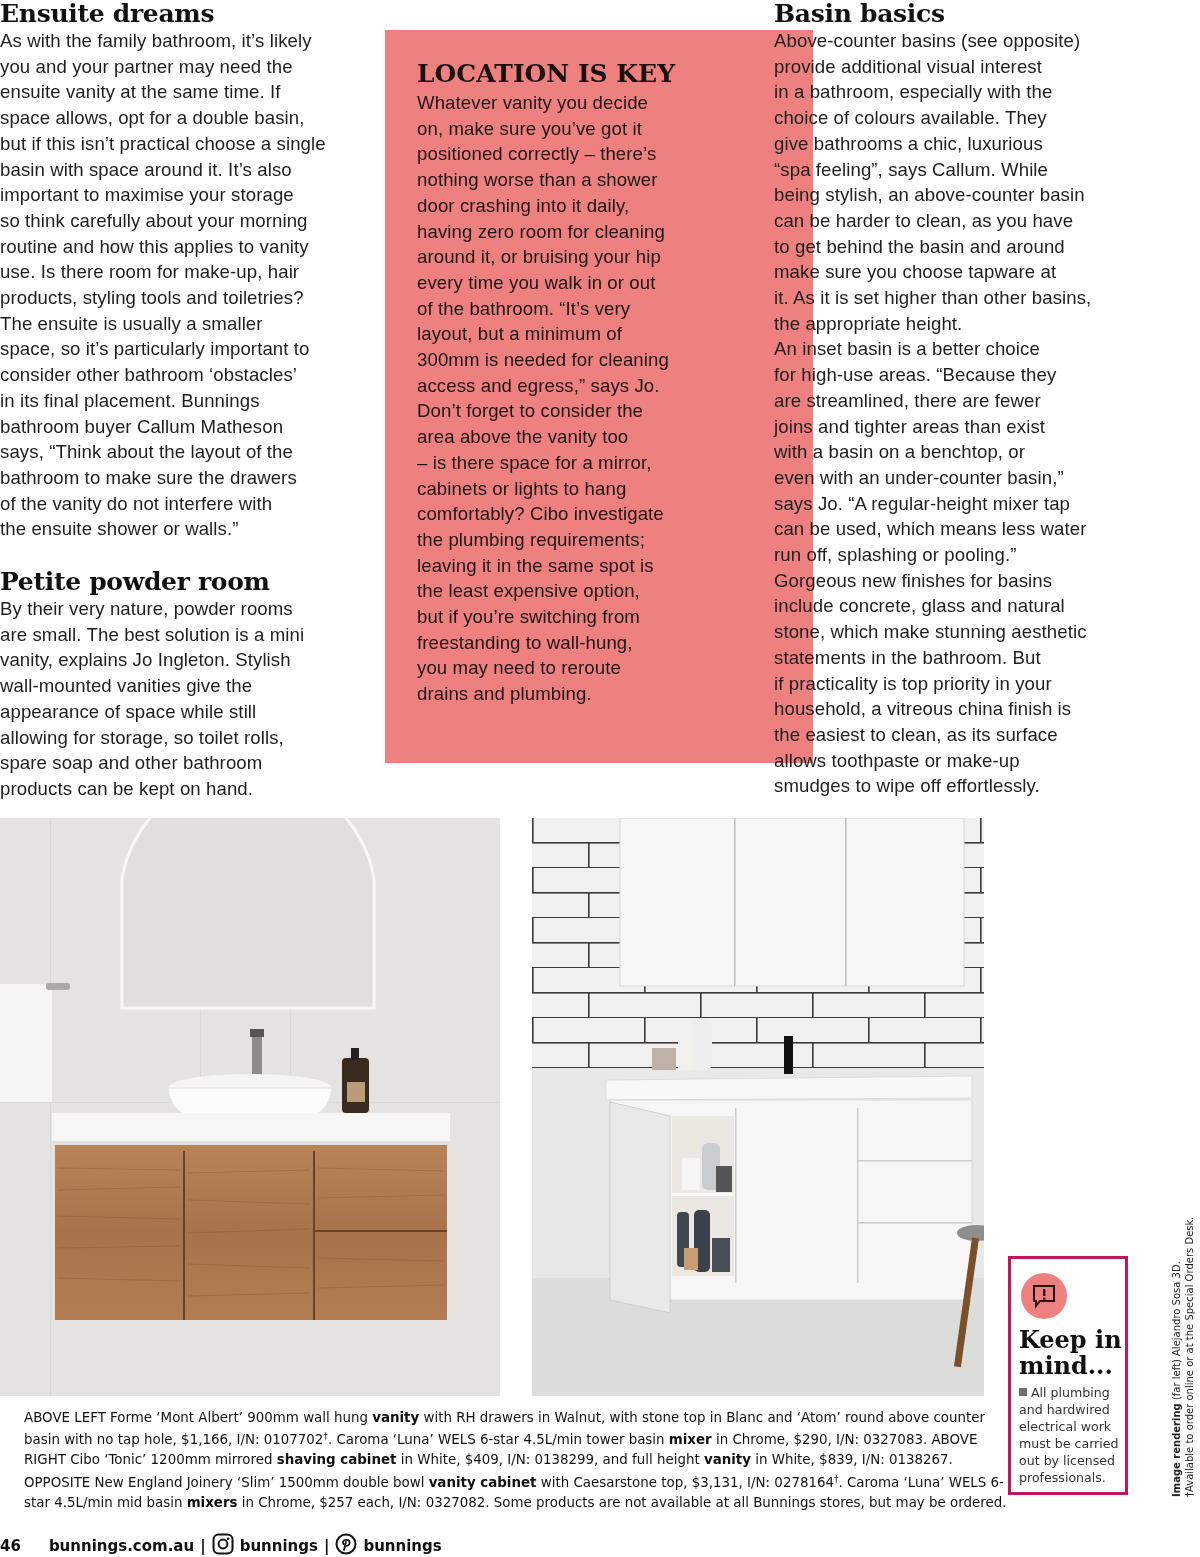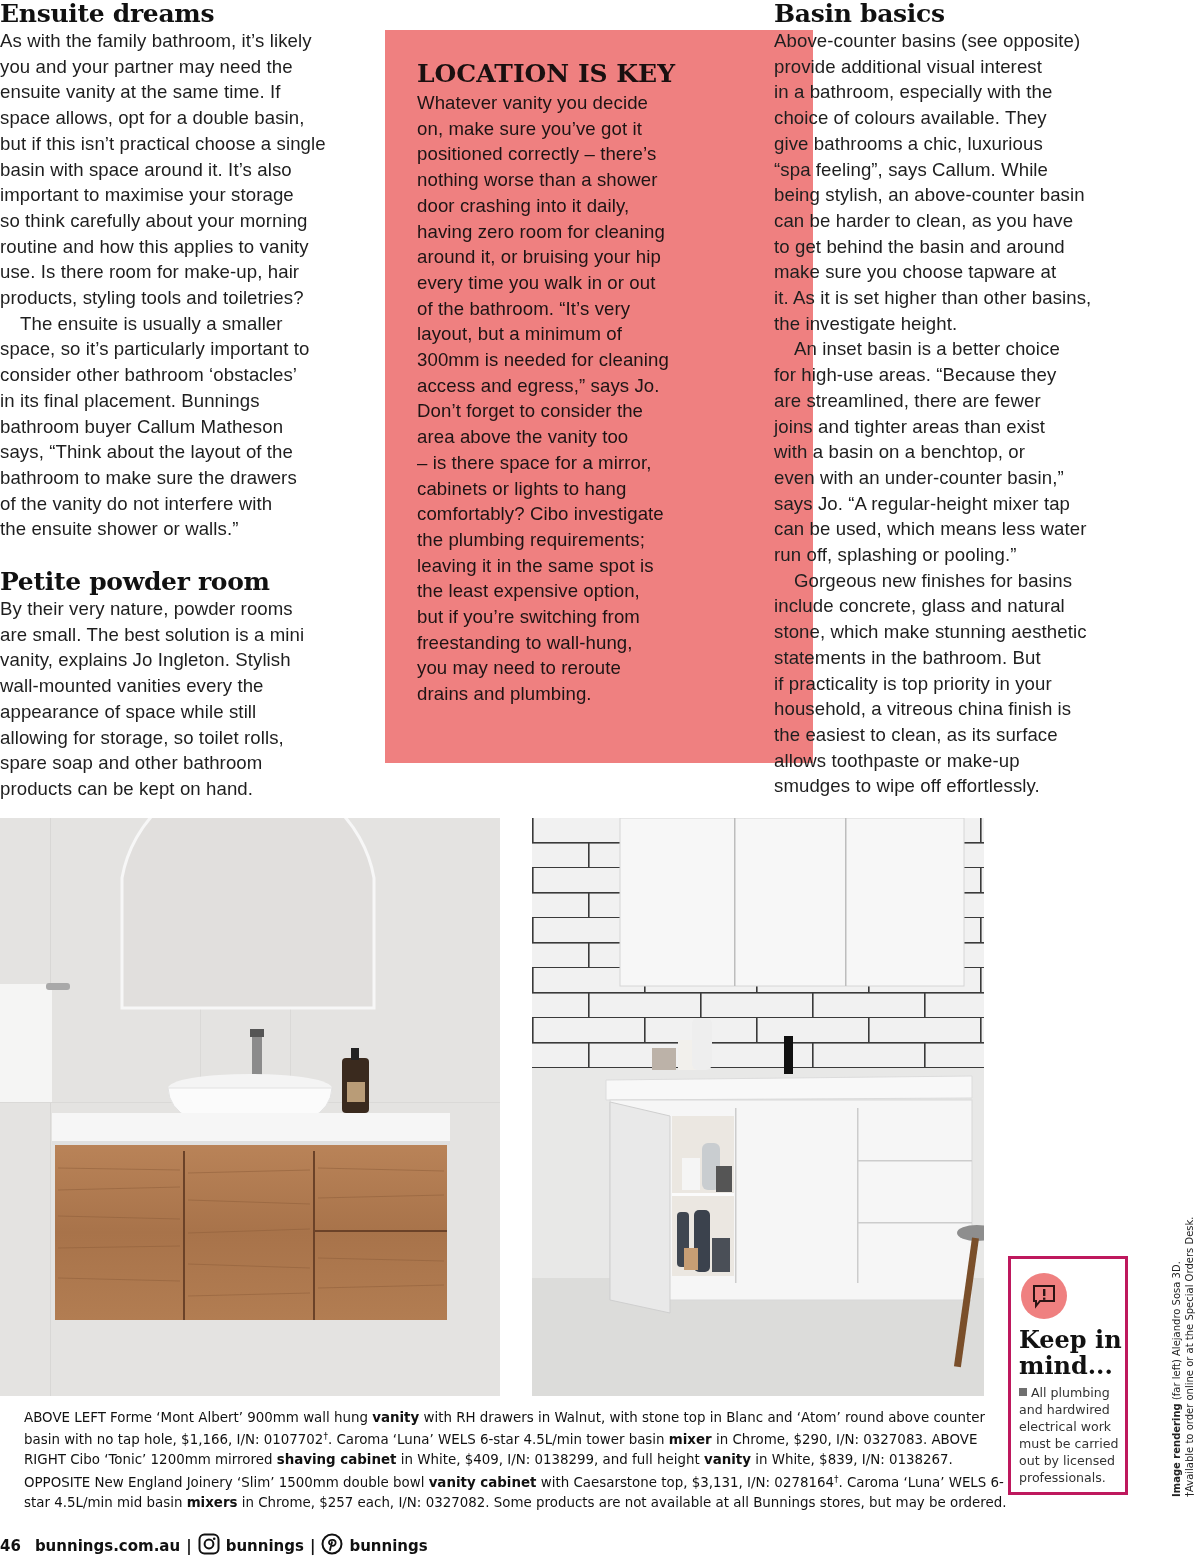--- a/index.html
+++ b/index.html
@@ -1,21 +1,21 @@
 <!DOCTYPE html>
 <html><head>
 <meta charset="utf-8">
 <style>
   html, body { margin:0; padding:0; background:#ffffff; }
   body { width:1200px; height:1557px; position:relative; overflow:hidden; color:#1b1b1b; font-family:"Liberation Sans", sans-serif; }
   .col { position:absolute; }
   .head { font-family:"DejaVu Serif", serif; font-weight:bold; font-size:25px; line-height:28px; margin:0; letter-spacing:-0.3px; color:#111; }
   .body-text { font-family:"Liberation Sans", sans-serif; font-size:18.6px; line-height:25.7px; margin:0; color:#1e1e1e; letter-spacing:0.1px; }
   .body-text .ln { display:block; white-space:nowrap; }
-  .indent { padding-left:20px; }
+  .indent { }
   #col-left { left:0; top:0; width:370px; }
   #col-right { left:774px; top:0; width:360px; }
   #pink-box { position:absolute; left:385px; top:30px; width:428px; height:733px; background:#ef8080; }
   #pink-box .inner { position:absolute; left:32px; top:30px; right:10px; }
   #pink-box .head { font-size:25px; letter-spacing:0px; margin-bottom:2px; color:#1a1010; }
   #pink-box .body-text { color:#1e1414; }
   .photo { position:absolute; overflow:hidden; }
   #photo-left { left:0; top:818px; width:500px; height:578px; background:linear-gradient(180deg,#e7e6e4 0%,#e2e1df 60%,#dddcda 100%); }
   #photo-right { left:532px; top:818px; width:452px; height:578px; background:#e9e9e8; }
   #caption { position:absolute; left:0; top:1408px; width:990px; font-family:"DejaVu Sans", sans-serif; font-size:13.4px; line-height:19.4px; color:#111;padding-left:24px; }
@@ -55,21 +55,21 @@
       <span class="ln">says, “Think about the layout of the</span>
       <span class="ln">bathroom to make sure the drawers</span>
       <span class="ln">of the vanity do not interfere with</span>
       <span class="ln">the ensuite shower or walls.”</span>
     </p>
   <h2 class="head" style="margin-top:26px;">Petite powder room</h2>
   <p class="body-text" id="powder-body">
       <span class="ln">By their very nature, powder rooms</span>
       <span class="ln">are small. The best solution is a mini</span>
       <span class="ln">vanity, explains Jo Ingleton. Stylish</span>
-      <span class="ln">wall-mounted vanities every the</span>
+      <span class="ln">wall-mounted vanities give the</span>
       <span class="ln">appearance of space while still</span>
       <span class="ln">allowing for storage, so toilet rolls,</span>
       <span class="ln">spare soap and other bathroom</span>
       <span class="ln">products can be kept on hand.</span>
     </p>
 </div>
 
 <div id="pink-box" style="background: rgb(239, 128, 128);">
   <div class="inner">
     <h2 class="head">LOCATION IS KEY</h2>
@@ -109,21 +109,21 @@
       <span class="ln">provide additional visual interest</span>
       <span class="ln">in a bathroom, especially with the</span>
       <span class="ln">choice of colours available. They</span>
       <span class="ln">give bathrooms a chic, luxurious</span>
       <span class="ln">“spa feeling”, says Callum. While</span>
       <span class="ln">being stylish, an above-counter basin</span>
       <span class="ln">can be harder to clean, as you have</span>
       <span class="ln">to get behind the basin and around</span>
       <span class="ln">make sure you choose tapware at</span>
       <span class="ln">it. As it is set higher than other basins,</span>
-      <span class="ln">the investigate height.</span>
+      <span class="ln">the appropriate height.</span>
       <span class="ln indent">An inset basin is a better choice</span>
       <span class="ln">for high-use areas. “Because they</span>
       <span class="ln">are streamlined, there are fewer</span>
       <span class="ln">joins and tighter areas than exist</span>
       <span class="ln">with a basin on a benchtop, or</span>
       <span class="ln">even with an under-counter basin,”</span>
       <span class="ln">says Jo. “A regular-height mixer tap</span>
       <span class="ln">can be used, which means less water</span>
       <span class="ln">run off, splashing or pooling.”</span>
       <span class="ln indent">Gorgeous new finishes for basins</span>
@@ -263,21 +263,21 @@
   </div>
   <div class="note"><span class="bullet"></span><span>All plumbing and hardwired electrical work must be carried out by licensed professionals.</span></div>
 </div>
 
 <div id="side-credit">
   <div><b>Image rendering</b><span> (far left) Alejandro Sosa 3D.</span></div>
   <div>†Available to order online or at the Special Orders Desk.</div>
 </div>
 
 <div id="footer">
-  <span style="margin-right:8px;">46</span>
+  <span style="margin-right:22px;">46</span>
   <span>bunnings.com.au</span>
   <span class="sep">|</span>
   <span>
     <svg width="22" height="22" viewBox="0 0 22 22">
         <rect x="1.5" y="1.5" width="19" height="19" rx="5" fill="none" stroke="#111" stroke-width="2"></rect>
         <circle cx="11" cy="11" r="4.4" fill="none" stroke="#111" stroke-width="2"></circle>
         <circle cx="16.2" cy="5.8" r="1.3" fill="#111"></circle>
       </svg>
   </span>
   <span>bunnings</span>

